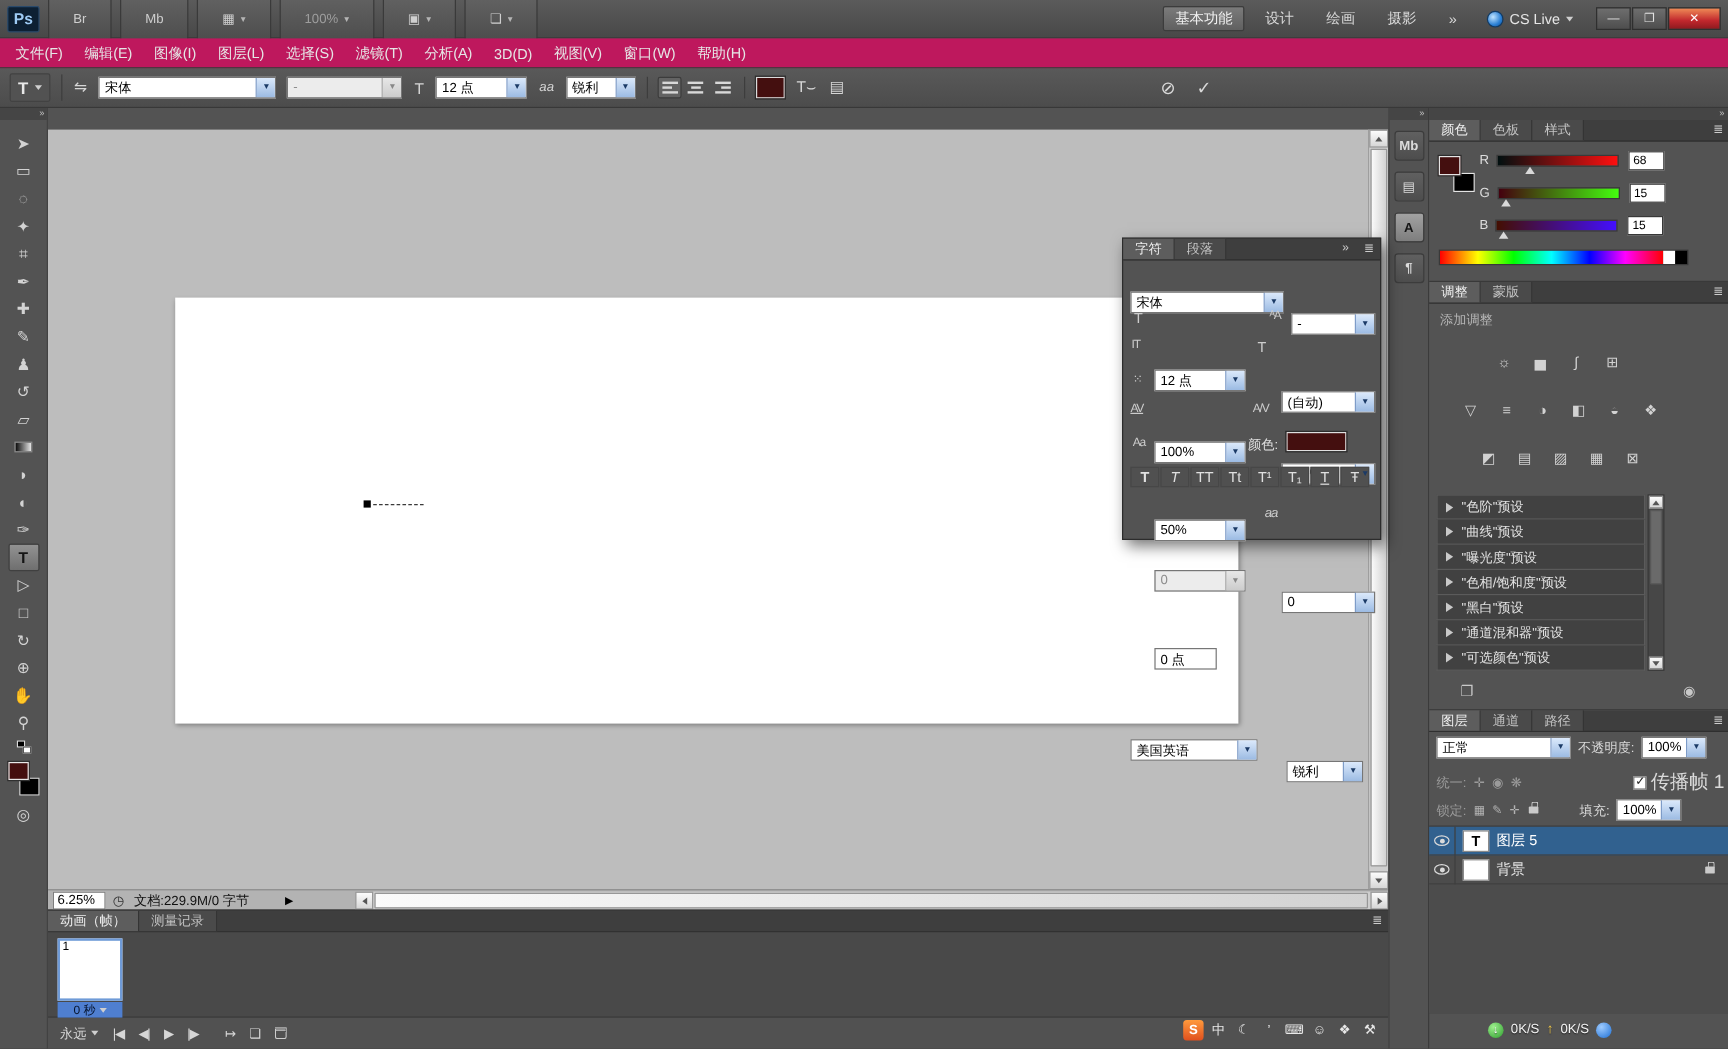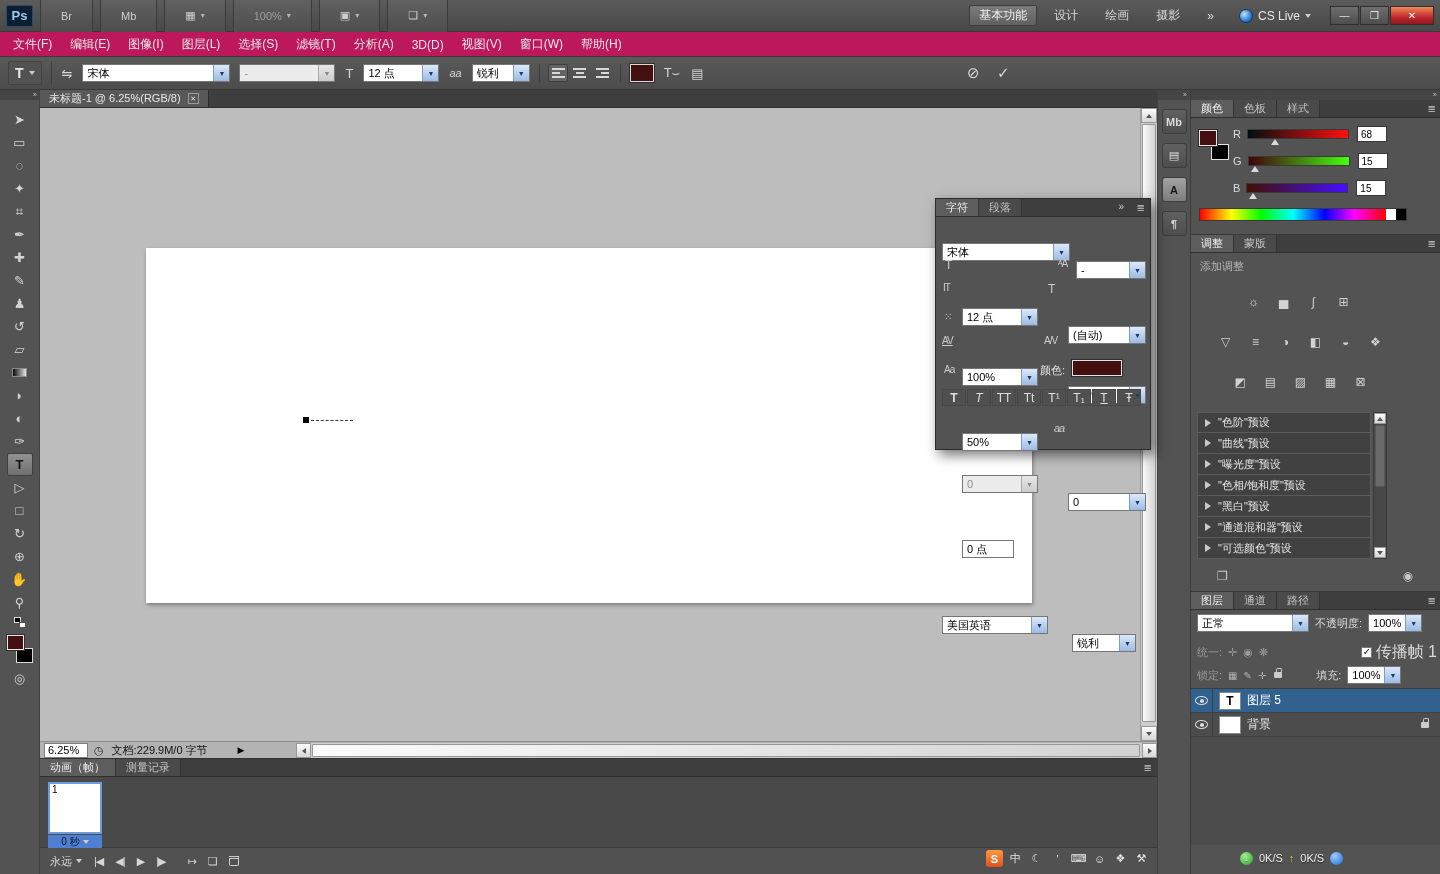--- a/index.html
+++ b/index.html
@@ -299,26 +299,20 @@
           <span class="b"></span>
         </div>
       <div class="fgbg">
         <span class="bg"></span>
         <span class="fg"></span>
       </div>
       <div class="tool">◎</div>
     </div>
   </div>
 
-  <div id="docbar">
-    <div class="doctab">
-      <span>未标题-1 @ 6.25%(RGB/8)</span>
-      <span class="docclose">✕</span>
-    </div>
-  </div>
 
   <div id="canvas">
     <div class="docwhite"></div>
     <div class="tcursor" style="left:263px;top:309px"></div>
     <div class="tdash" style="left:271px;top:312px"></div>
   </div>
 
   <div class="sbv">
     <div class="sbbtn" style="position:absolute;top:0;left:0;right:0;height:15px">
         <span class="tri-u"></span>

